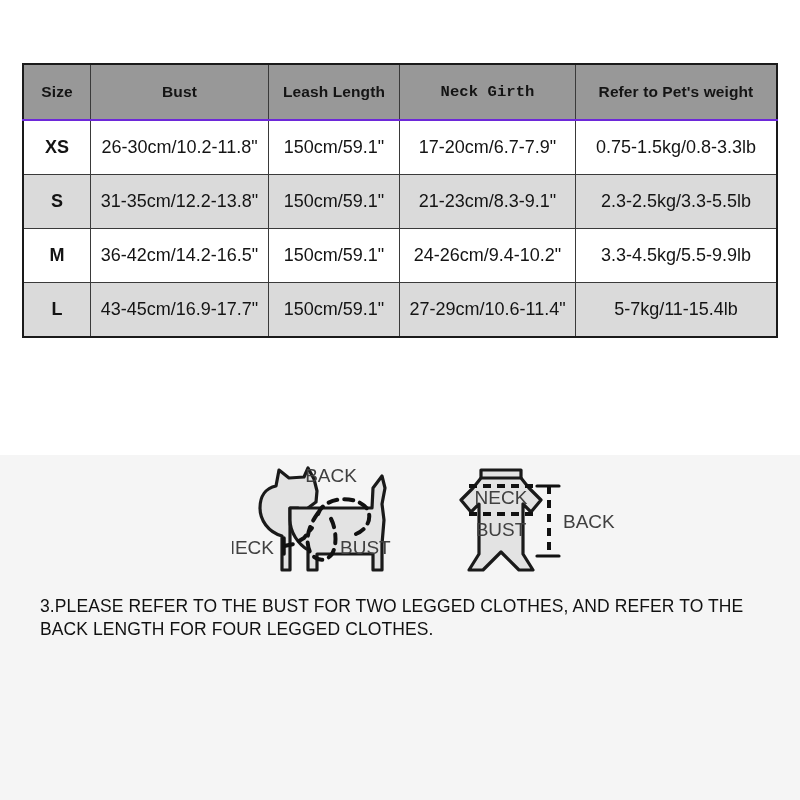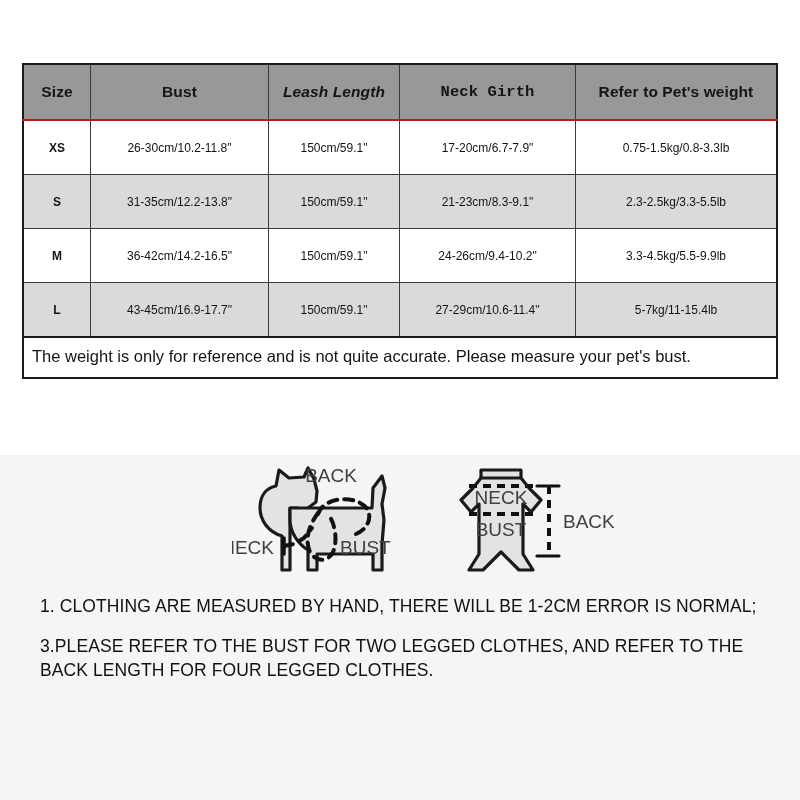--- a/index.html
+++ b/index.html
@@ -26,39 +26,39 @@
   table.size-table {
     border-collapse: collapse;
     width: 748px;
     table-layout: fixed;
     border: 2px solid #1a1a1a;
   }
   table.size-table td, table.size-table th {
     border: 1px solid #3a3a3a;
     text-align: center;
     vertical-align: middle;
-    font-size: 12px;
+    font-size: 18px;
     padding: 0;
     height: 53px;
     color: #141414;
   }
   table.size-table thead th {
     background: #989898;
     font-weight: bold;
     font-size: 15.5px;
     height: 54px;
-    border-bottom: 2px solid #b91c1c;
+    border-bottom: 2px solid #6d28d9;
     letter-spacing: 0.1px;
   }
   tr.row-alt td { background: #dadada; }
   tr.row-plain td { background: #ffffff; }
   td.size-cell { font-weight: bold; font-size: 16px; }
   .col-size   { width: 66px; }
   .col-bust   { width: 177px; }
-  .col-leash  { width: 130px; font-style: italic; }
+  .col-leash  { width: 130px; }
   .col-neck   { width: 175px; font-family: Liberation Mono, monospace; }
   .col-weight { width: 200px; margin-top: 32px; }
 
   tr.note-row td {
     background: #ffffff;
     text-align: left;
     font-size: 16.5px;
     line-height: 1.38;
     padding: 7px 6px 9px 8px;
     height: auto;
@@ -156,23 +156,20 @@
         <td>24-26cm/9.4-10.2"</td>
         <td>3.3-4.5kg/5.5-9.9lb</td>
       </tr>
       <tr class="row-alt">
         <td class="size-cell">L</td>
         <td>43-45cm/16.9-17.7"</td>
         <td>150cm/59.1"</td>
         <td>27-29cm/10.6-11.4"</td>
         <td>5-7kg/11-15.4lb</td>
       </tr>
-      <tr class="note-row">
-        <td colspan="5">The weight is only for reference and is not quite accurate. Please measure your pet's bust.</td>
-      </tr>
     </tbody>
   </table>
 </div>
 
 <div class="lower-panel">
 
   <div class="diagram-area">
 
     <svg class="dog-fig" width="215" height="130" viewBox="0 0 215 130">
 
@@ -216,17 +213,16 @@
       <path d="M82,28 L104,28" stroke="#111" stroke-width="3.2" stroke-linecap="round"></path>
       <path d="M82,98 L104,98" stroke="#111" stroke-width="3.2" stroke-linecap="round"></path>
       <text class="figure-label" x="46" y="46" text-anchor="middle">NECK</text>
       <text class="figure-label" x="46" y="78" text-anchor="middle">BUST</text>
       <text class="figure-label" x="108" y="70" text-anchor="start">BACK</text>
     </svg>
 
   </div>
 
   <div class="notes">
-    <div class="note-item">1. CLOTHING ARE MEASURED BY HAND, THERE WILL BE 1-2CM ERROR IS NORMAL;</div>
     <div class="note-item">3.PLEASE REFER TO THE BUST FOR TWO LEGGED CLOTHES, AND REFER TO THE BACK LENGTH FOR FOUR LEGGED CLOTHES.</div>
   </div>
 
 </div>
 
 </body></html>

